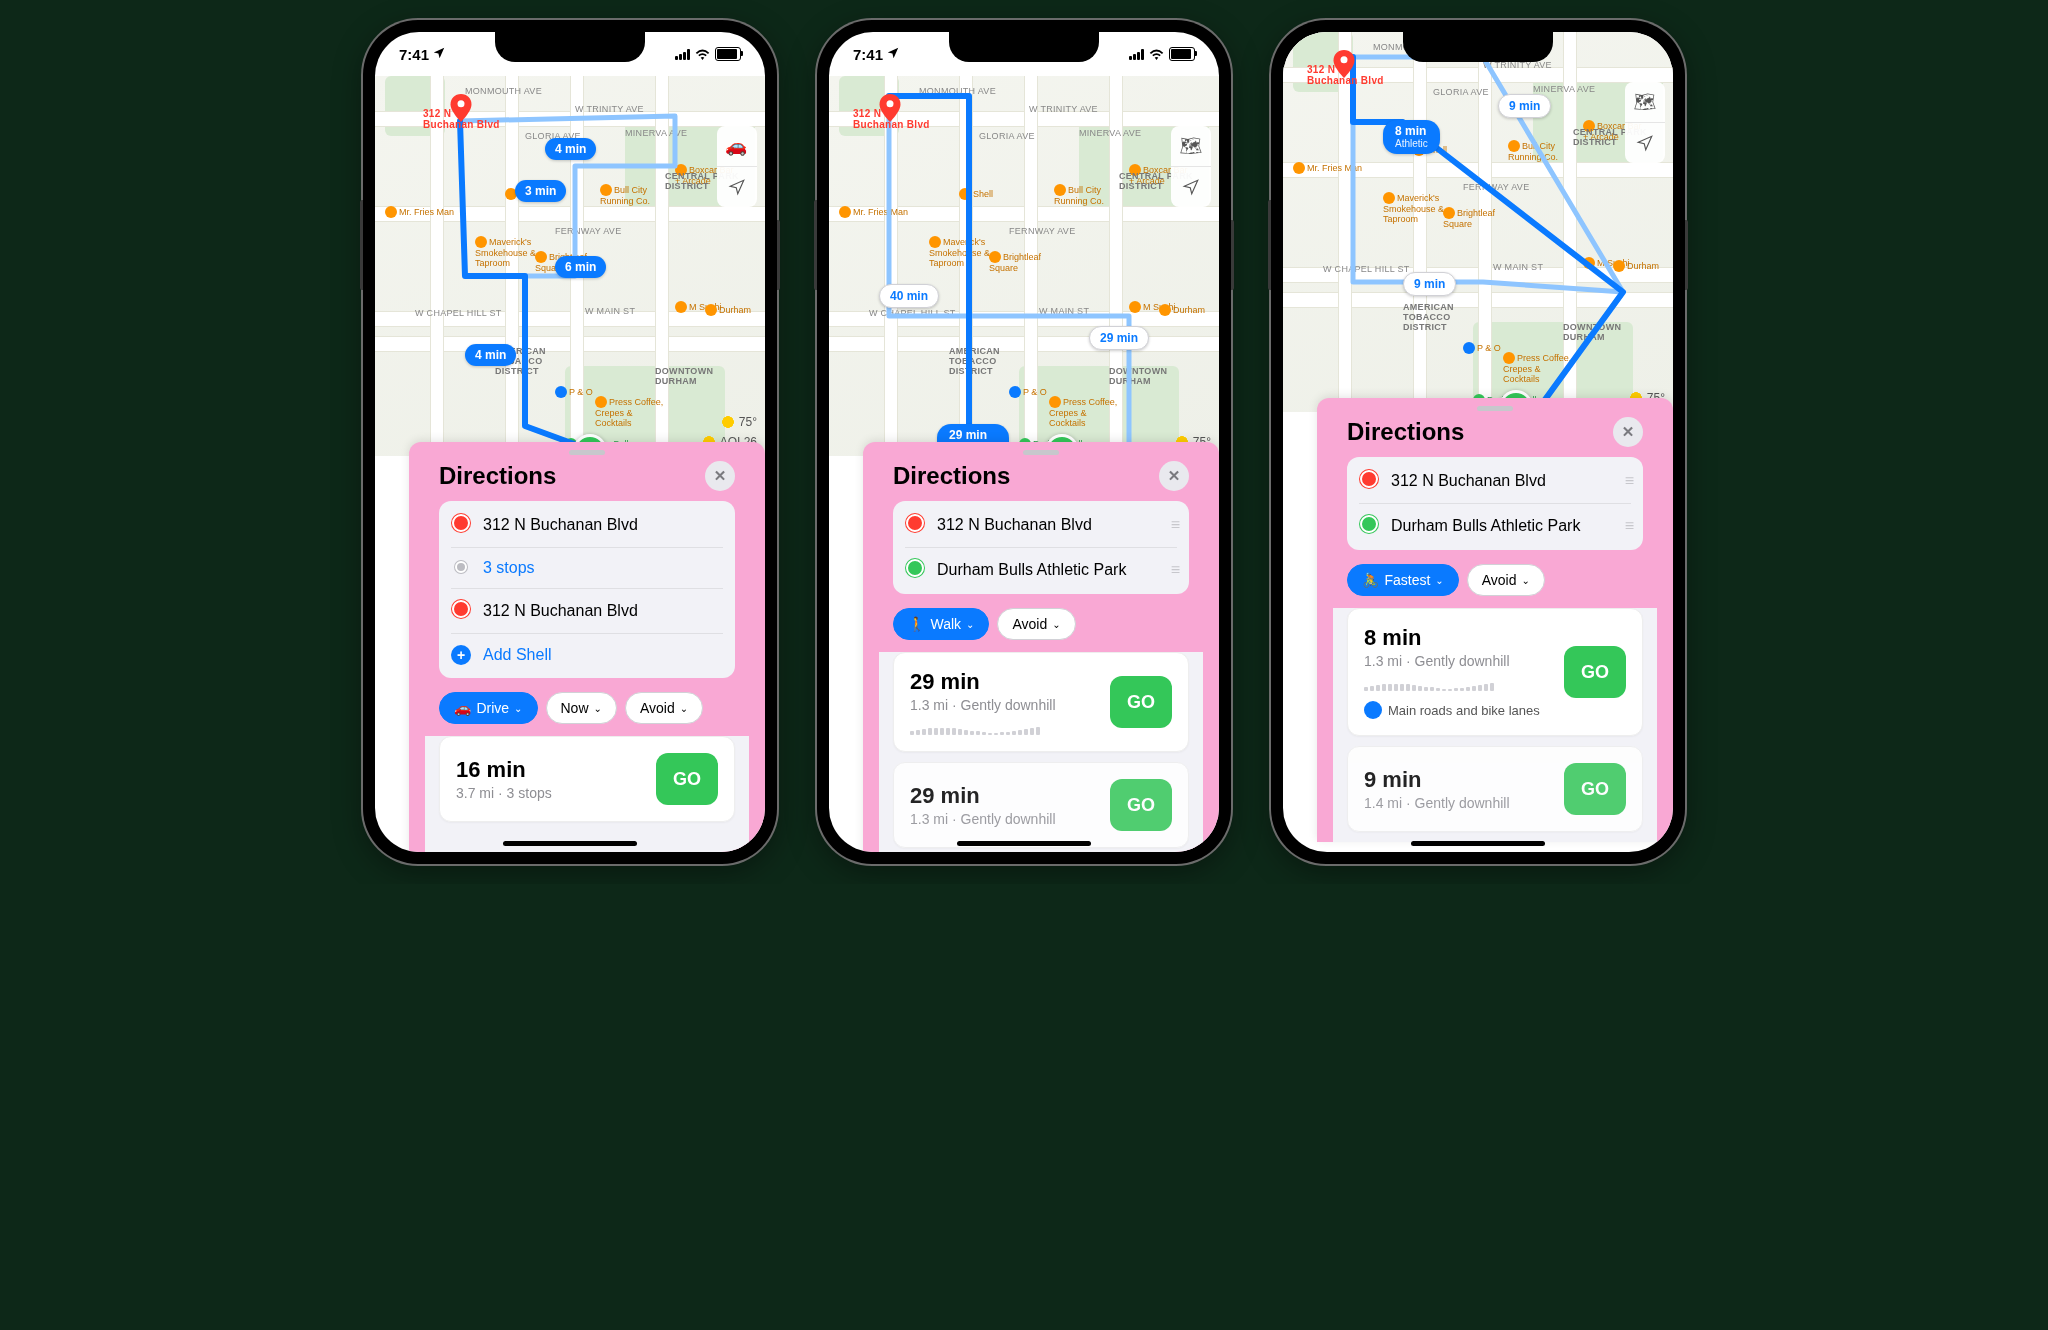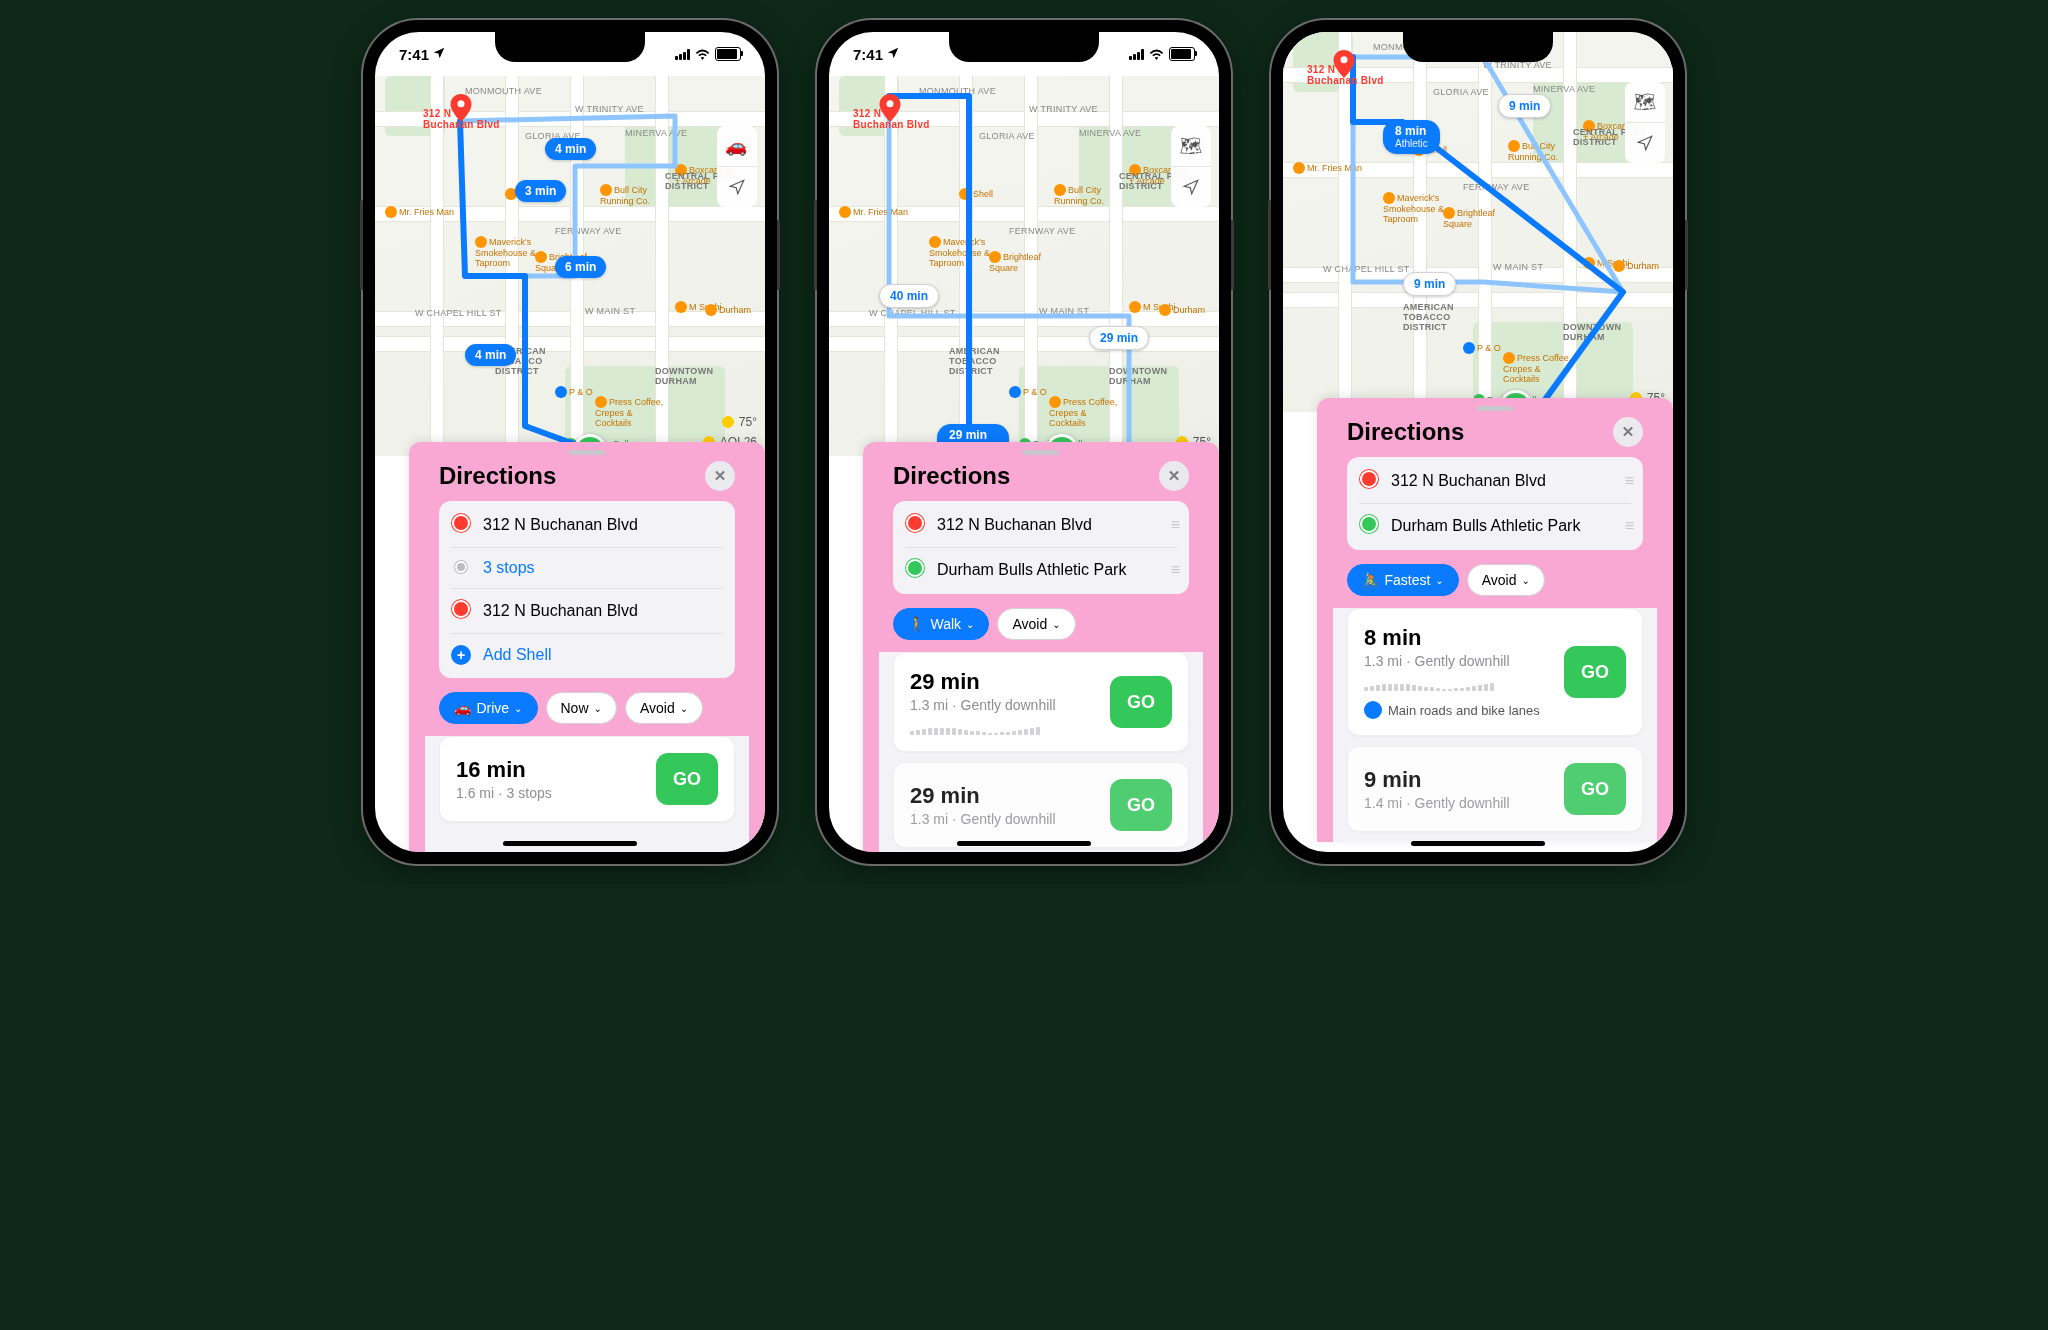--- a/index.html
+++ b/index.html
@@ -219,21 +219,21 @@
             </div>
             <div class="chip">
               <span>Avoid</span> 
               <span class="chev">⌄</span>
             </div>
           </div>
           <div class="sheet-bg">
             <div class="route-card">
               <div class="route-info">
                 <div class="time">16 min</div>
-                <div class="detail">1.6 mi · 3 stops</div>
+                <div class="detail">3.7 mi · 3 stops</div>
               </div>
               <div class="go-btn">GO</div>
             </div>
           </div>
         </div>
         <div class="home-indicator"></div>
       </div>
     </div>
     <div class="phone">
       <div class="screen">

